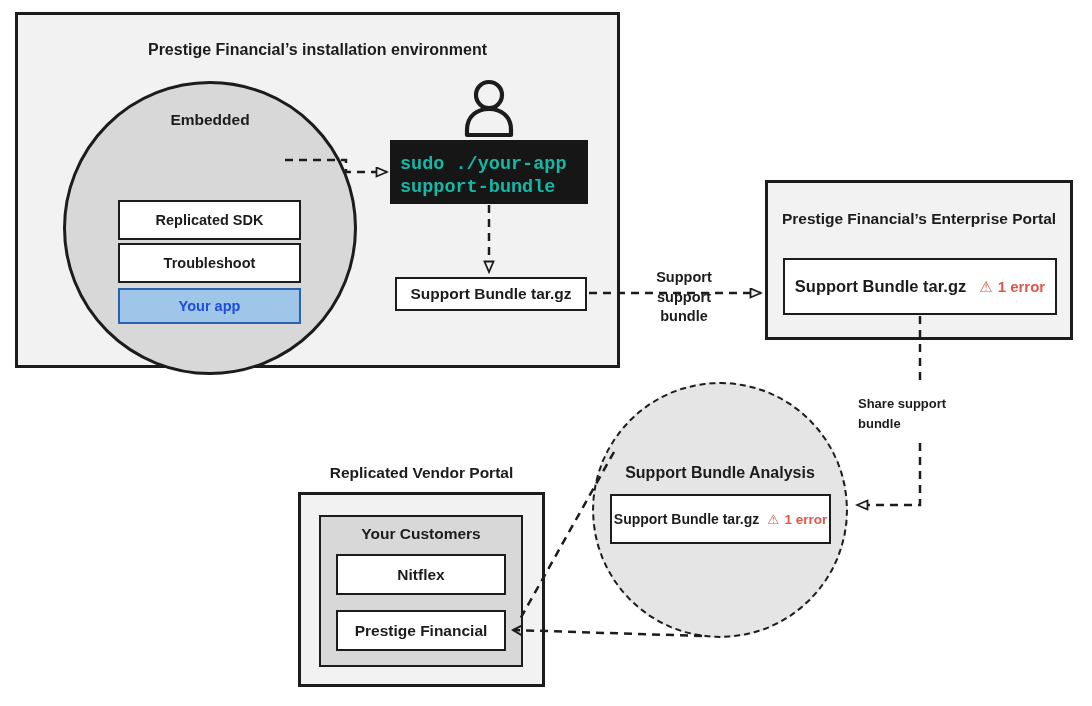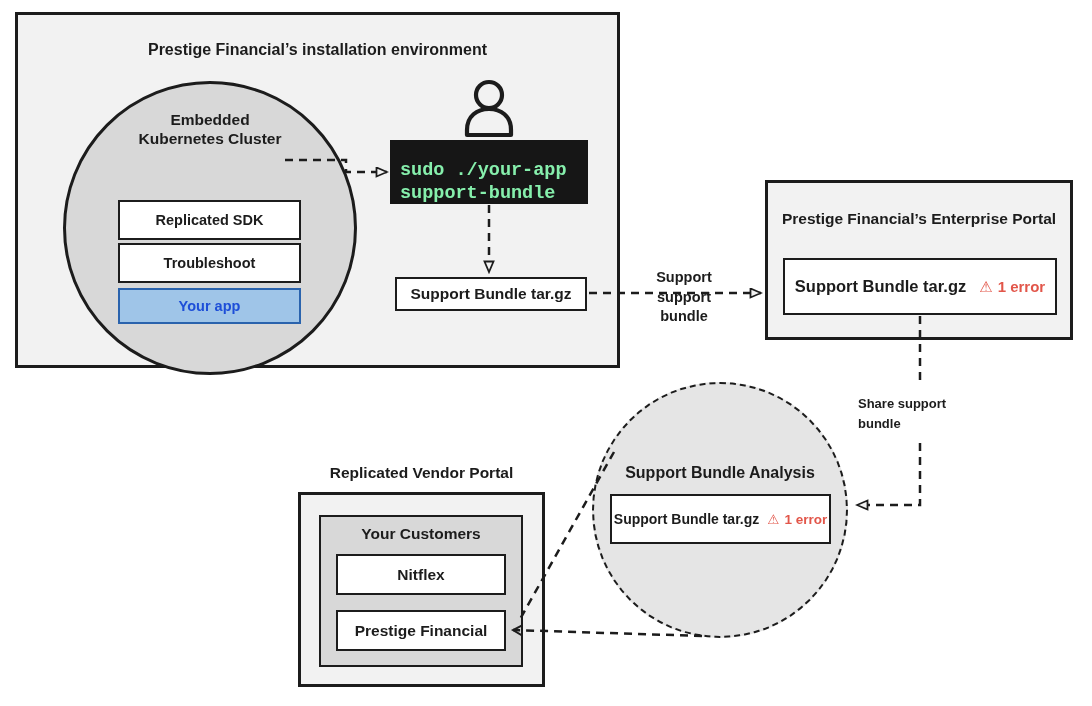--- a/index.html
+++ b/index.html
@@ -34,21 +34,21 @@
     background: #9fc5e8; border: 2.5px solid #2a63ad; color: #1d4ed8;
     display: flex; align-items: center; justify-content: center; font-size: 14.5px;
   }
 
   
   #person-icon { position: absolute; left: 458px; top: 74px; }
 
   
   #terminal {
     position: absolute; left: 390px; top: 140px; width: 198px; height: 64px;
-    background: #161616; color: #86efac; padding: 19px 0 0 10px;
+    background: #161616; color: #14b8a6; padding: 13px 0 0 10px;
     font-family: "Liberation Mono", monospace; font-weight: bold;
     font-size: 18.5px; line-height: 23px; white-space: pre;
   }
 
   
   #bundle-box { left: 395px; top: 277px; width: 192px; height: 34px; font-size: 15.5px; }
 
   
   #upload-label { position: absolute; left: 634px; top: 268px; width: 100px; text-align: center; font-size: 14.5px; line-height: 19.5px; }
 
@@ -89,21 +89,20 @@
 <body>
 
 <div id="canvas">
 
   <div id="install-box" class="panel">
     <div id="install-title">Prestige Financial’s installation environment</div>
 
     <div id="k8s-circle">
       <div id="cluster-title">
         <div>Embedded</div>
-        <div>Kubernetes Cluster</div>
       </div>
       <div id="cluster-item-1" class="whitebox cluster-item">Replicated SDK</div>
       <div id="cluster-item-2" class="whitebox cluster-item">Troubleshoot</div>
       <div id="your-app-box">Your app</div>
     </div>
   </div>
 
   <svg id="person-icon" width="62" height="64" viewBox="0 0 62 64">
     <circle cx="31" cy="21" r="13" fill="none" stroke="#1c1c1c" stroke-width="4.2"></circle>
     <path d="M9 61 L9 56 C9 42 19 35 31 35 C43 35 53 42 53 56 L53 61 Z" fill="none" stroke="#1c1c1c" stroke-width="4.2" stroke-linejoin="round"></path>

